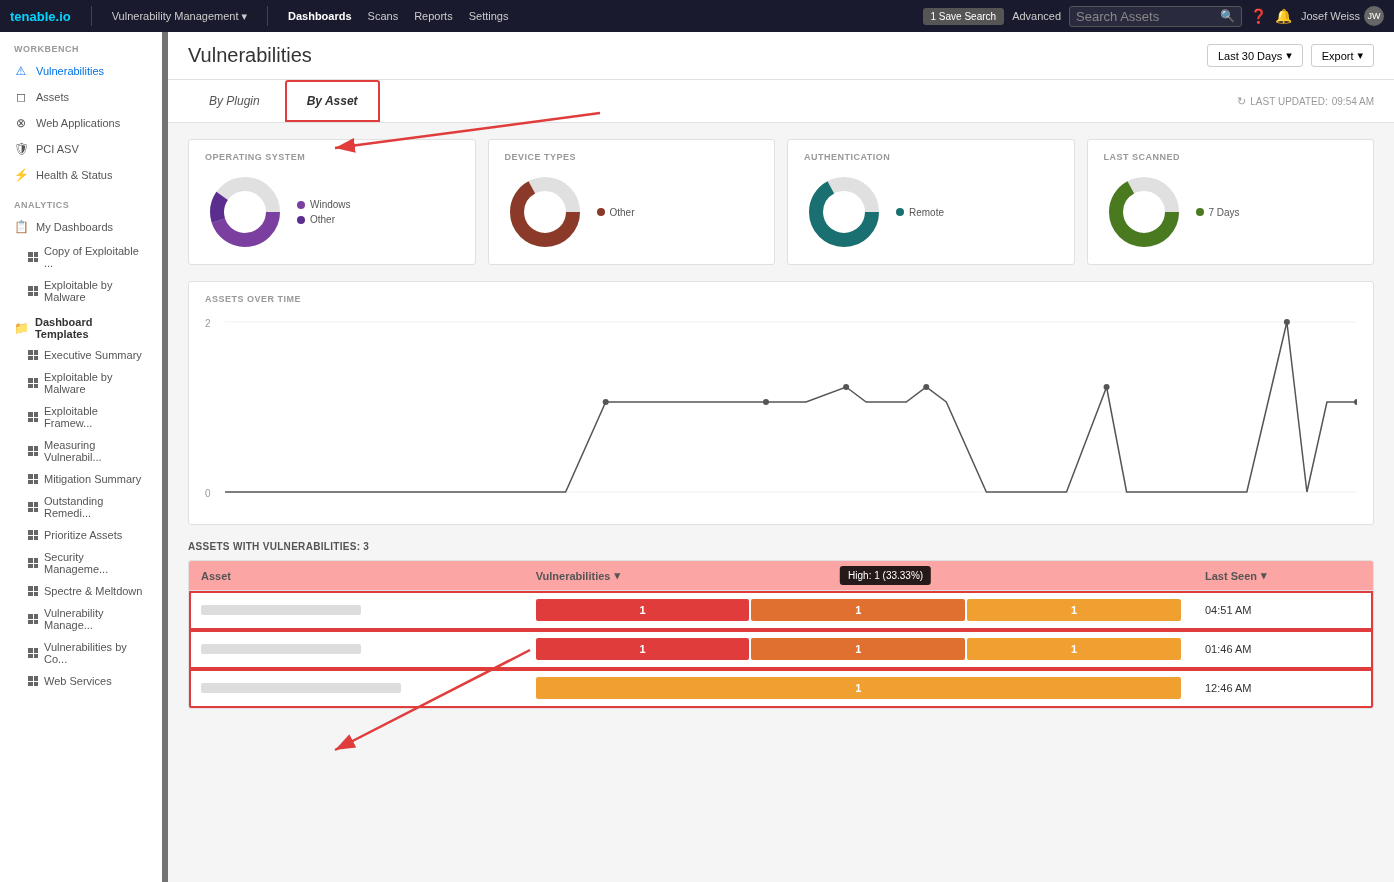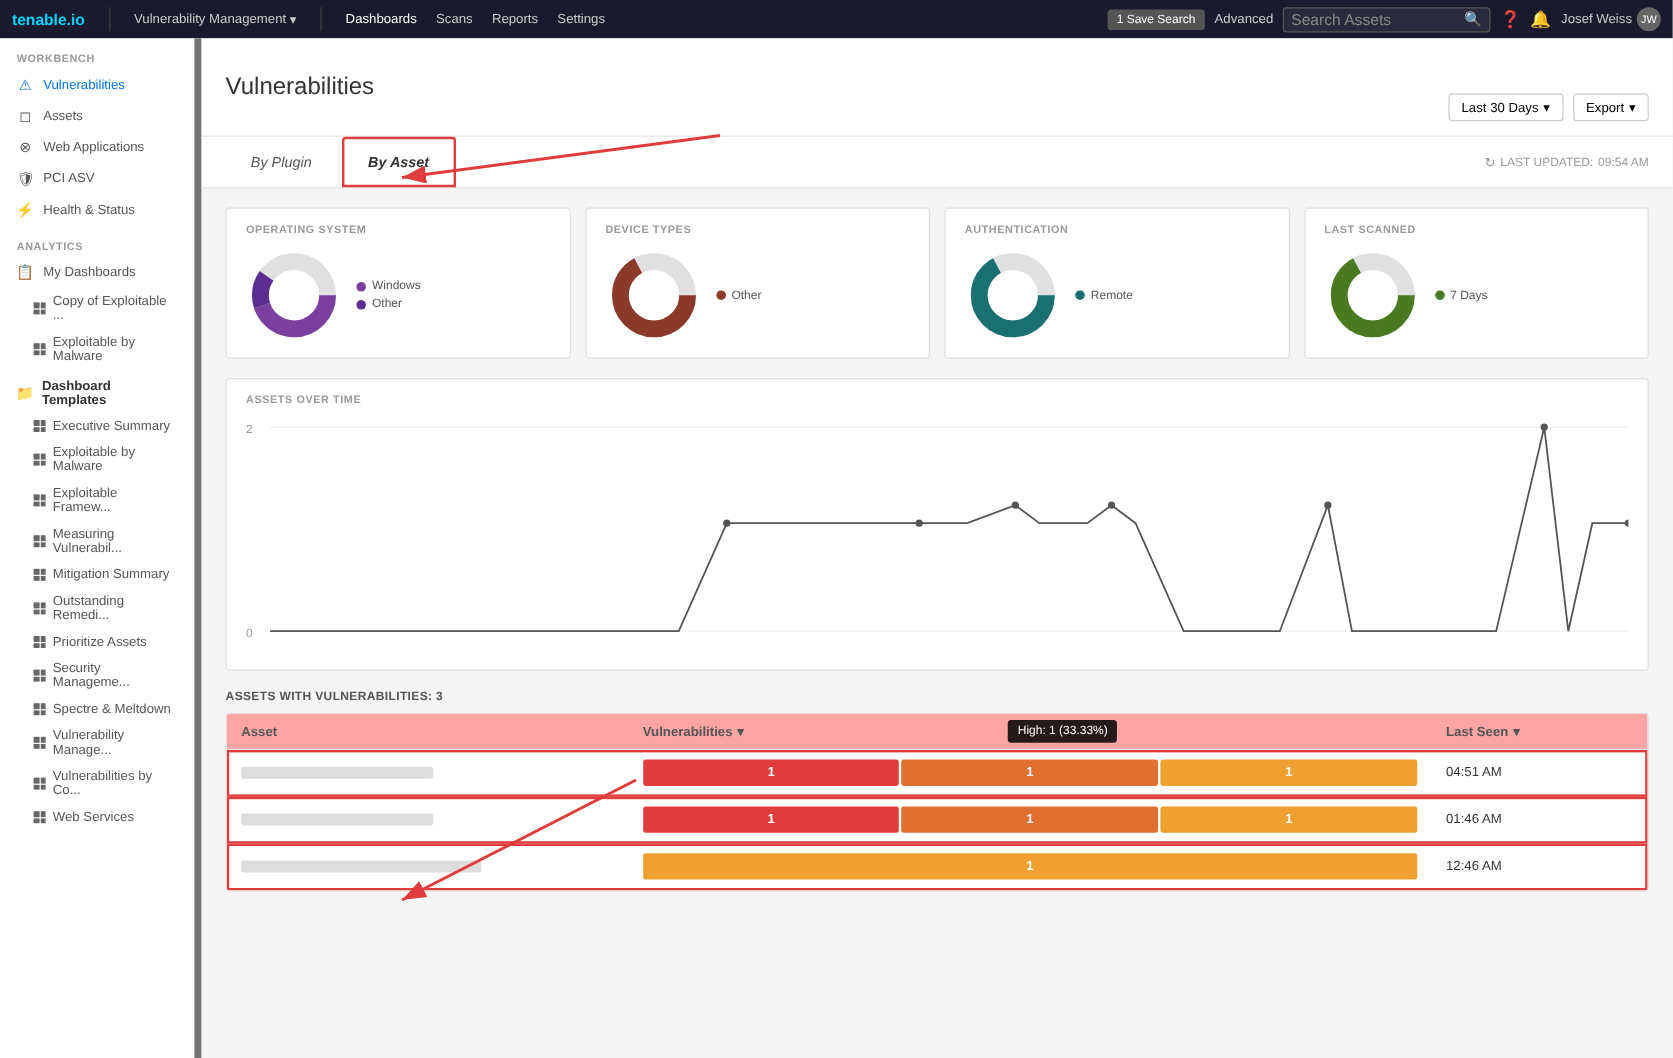--- a/index.html
+++ b/index.html
@@ -4,21 +4,21 @@
   <style>
     * { box-sizing: border-box; margin: 0; padding: 0; }
     body { font-family: -apple-system, BlinkMacSystemFont, 'Segoe UI', Helvetica, Arial, sans-serif; font-size: 12px; background: #f5f5f5; color: #333; }
 
     
     .top-nav { background: #1a1a2e; display: flex; align-items: center; height: 32px; padding: 0 10px; gap: 16px; }
     .top-nav .brand { display: flex; align-items: center; gap: 4px; }
     .brand-logo { color: #00d4ff; font-size: 13px; font-weight: bold; }
     .nav-divider { width: 1px; height: 20px; background: #444; margin: 0 4px; }
     .nav-main-item { color: #ccc; font-size: 11px; cursor: pointer; display: flex; align-items: center; gap: 3px; }
-    .nav-main-item.active { color: #fff; font-weight: 400; }
+    .nav-main-item.active { color: #fff; font-weight: 700; }
     .nav-spacer { flex: 1; }
     .nav-right { display: flex; align-items: center; gap: 8px; }
     .save-search-btn { background: #555; color: #fff; border: none; border-radius: 3px; padding: 3px 8px; font-size: 10px; cursor: pointer; white-space: nowrap; }
     .advanced-btn { color: #ccc; font-size: 11px; cursor: pointer; }
     .search-box { display: flex; align-items: center; background: #2a2a3e; border: 1px solid #555; border-radius: 3px; padding: 2px 6px; gap: 4px; }
     .search-box input { background: transparent; border: none; outline: none; color: #ccc; font-size: 13px; width: 140px; }
     .search-box input::placeholder { color: #888; }
     .nav-icon { color: #ccc; font-size: 14px; cursor: pointer; }
     .nav-user { color: #ccc; font-size: 11px; cursor: pointer; display: flex; align-items: center; gap: 4px; }
     .nav-user-avatar { width: 20px; height: 20px; border-radius: 50%; background: #666; display: flex; align-items: center; justify-content: center; color: #fff; font-size: 9px; }
@@ -36,21 +36,21 @@
     .sidebar-sub-item .grid-icon { width: 10px; height: 10px; display: inline-grid; grid-template-columns: 1fr 1fr; gap: 1px; flex-shrink: 0; }
     .sidebar-sub-item .grid-icon span { background: #666; display: block; }
     .sidebar-category { font-size: 11px; font-weight: 600; color: #333; padding: 8px 14px 4px; display: flex; align-items: center; gap: 6px; cursor: pointer; }
     .sidebar-category .si-icon { font-size: 12px; }
 
     
     .main { flex: 1; overflow-y: auto; background: #f5f5f5; }
     .main-header { background: #fff; padding: 12px 20px; display: flex; align-items: center; justify-content: space-between; border-bottom: 1px solid #e0e0e0; }
     .page-title { font-size: 20px; font-weight: 400; color: #333; }
     .main-header-right { display: flex; align-items: center; gap: 8px; }
-    .dropdown-btn { background: #fff; border: 1px solid #ccc; border-radius: 3px; padding: 4px 10px; font-size: 11px; cursor: pointer; display: flex; align-items: center; gap: 4px; margin-top: 34px; }
+    .dropdown-btn { background: #fff; border: 1px solid #ccc; border-radius: 3px; padding: 4px 10px; font-size: 11px; cursor: pointer; display: flex; align-items: center; gap: 4px; }
 
     
     .tabs-bar { background: #fff; padding: 0 20px; border-bottom: 1px solid #e0e0e0; display: flex; align-items: center; justify-content: space-between; }
     .tabs { display: flex; gap: 0; }
     .tab-btn { padding: 12px 20px; font-size: 12px; cursor: pointer; border: 1px solid transparent; color: #555; background: transparent; border-radius: 3px 3px 0 0; margin-right: 4px; font-style: italic; }
     .tab-btn.active { border: 2px solid #e03c3c; color: #333; font-weight: 600; background: #fff; }
     .last-updated { font-size: 10px; color: #999; padding: 12px 0; display: flex; align-items: center; gap: 4px; }
 
     
     .content { padding: 16px 20px; }

